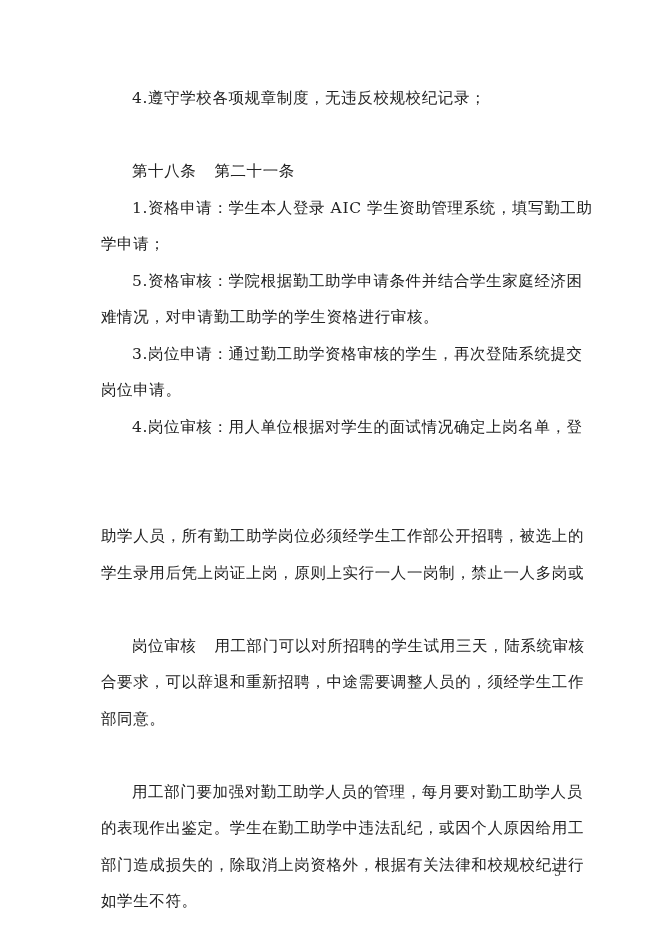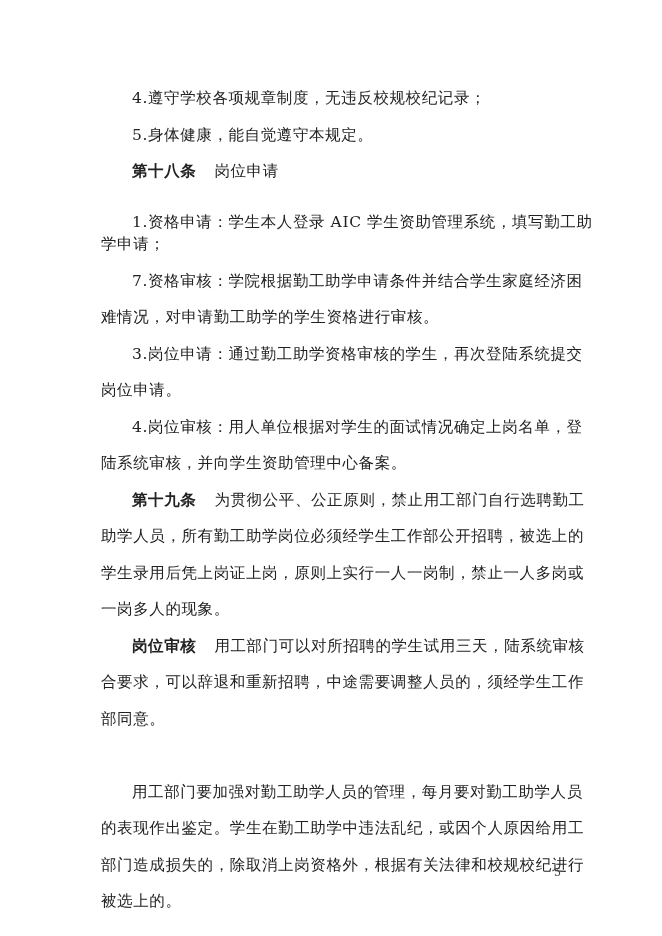--- a/index.html
+++ b/index.html
@@ -1,44 +1,40 @@
 <!DOCTYPE html>
 <html><head>
 <meta charset="utf-8">
 <style>
   html, body { margin: 0; padding: 0; background: #ffffff; }
   body { width: 662px; height: 936px; position: relative; overflow: hidden;
          font-family: "DejaVu Serif", "Liberation Serif", serif; color: #222222; }
   .page { position: absolute; left: 0; top: 0; width: 662px; height: 668px; }
   .line { position: absolute; left: 101px; font-size: 15.5px; line-height: 20px; white-space: nowrap; letter-spacing: 0.6px; }
   .indent { left: 132px; }
-  .b { font-weight: bold; font-family: "DejaVu Sans", "Liberation Sans", sans-serif; }
+  .b { font-weight: normal; font-family: "DejaVu Sans", "Liberation Sans", sans-serif; }
   .gap { display: inline-block; width: 18px; }
   .pnum { position: absolute; left: 554px; top: 866px; font-size: 11px; font-family: "DejaVu Serif", serif; color: #444; }
 </style>
 </head>
 <body>
 
 <div class="page">
   <div class="line indent" style="top:88px">4.遵守学校各项规章制度，无违反校规校纪记录；</div>
-  <div class="line indent" style="top:125px">5.身体健康，能自觉遵守本规定。</div>
-  <div class="line indent" style="top:161px"><span class="b">第十八条</span><span class="gap"></span><span>岗位申请</span></div>
-  <div class="line indent" style="top:212px">1.资格申请：学生本人登录 AIC 学生资助管理系统，填写勤工助</div>
+  <div class="line indent" style="top:161px"><span class="b">第十八条</span><span class="gap"></span><span>第二十一条</span></div>
+  <div class="line indent" style="top:198px">1.资格申请：学生本人登录 AIC 学生资助管理系统，填写勤工助</div>
   <div class="line" style="top:234px">学申请；</div>
-  <div class="line indent" style="top:271px">7.资格审核：学院根据勤工助学申请条件并结合学生家庭经济困</div>
+  <div class="line indent" style="top:271px">5.资格审核：学院根据勤工助学申请条件并结合学生家庭经济困</div>
   <div class="line" style="top:307px">难情况，对申请勤工助学的学生资格进行审核。</div>
   <div class="line indent" style="top:344px">3.岗位申请：通过勤工助学资格审核的学生，再次登陆系统提交</div>
   <div class="line" style="top:380px">岗位申请。</div>
   <div class="line indent" style="top:417px">4.岗位审核：用人单位根据对学生的面试情况确定上岗名单，登</div>
-  <div class="line" style="top:453px">陆系统审核，并向学生资助管理中心备案。</div>
-  <div class="line indent" style="top:490px"><span class="b">第十九条</span><span class="gap"></span><span>为贯彻公平、公正原则，禁止用工部门自行选聘勤工</span></div>
   <div class="line" style="top:526px">助学人员，所有勤工助学岗位必须经学生工作部公开招聘，被选上的</div>
   <div class="line" style="top:563px">学生录用后凭上岗证上岗，原则上实行一人一岗制，禁止一人多岗或</div>
-  <div class="line" style="top:599px">一岗多人的现象。</div>
   <div class="line indent" style="top:636px"><span class="b">岗位审核</span><span class="gap"></span><span>用工部门可以对所招聘的学生试用三天，陆系统审核</span></div>
   <div class="line" style="top:672px">合要求，可以辞退和重新招聘，中途需要调整人员的，须经学生工作</div>
   <div class="line" style="top:709px">部同意。</div>
   <div class="line indent" style="top:782px">用工部门要加强对勤工助学人员的管理，每月要对勤工助学人员</div>
   <div class="line" style="top:818px">的表现作出鉴定。学生在勤工助学中违法乱纪，或因个人原因给用工</div>
   <div class="line" style="top:855px">部门造成损失的，除取消上岗资格外，根据有关法律和校规校纪进行</div>
-  <div class="line" style="top:891px">被选上的。</div>
+  <div class="line" style="top:891px">如学生不符。</div>
   <div class="pnum">5</div>
 </div>
 
 </body></html>

